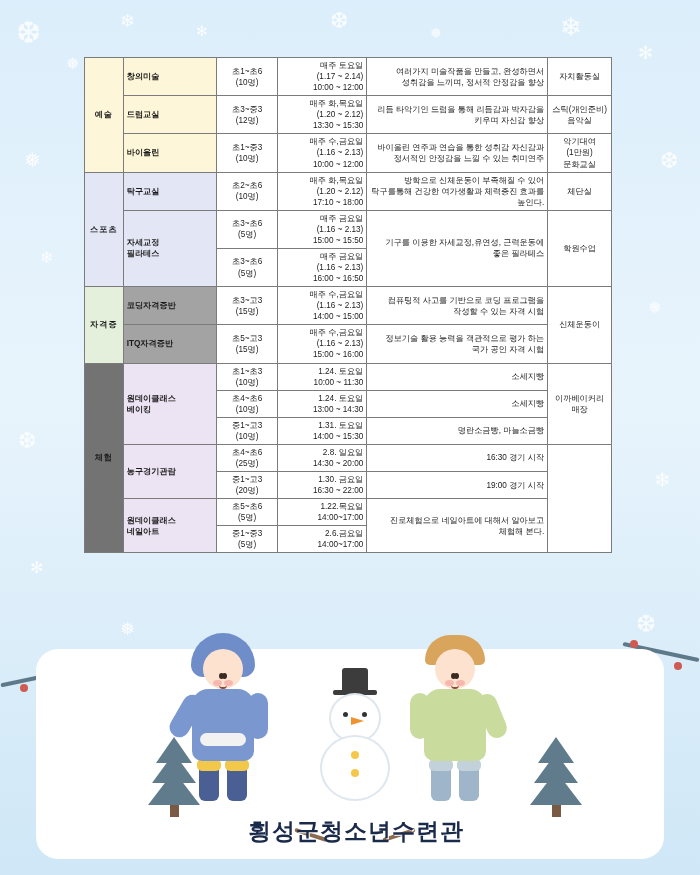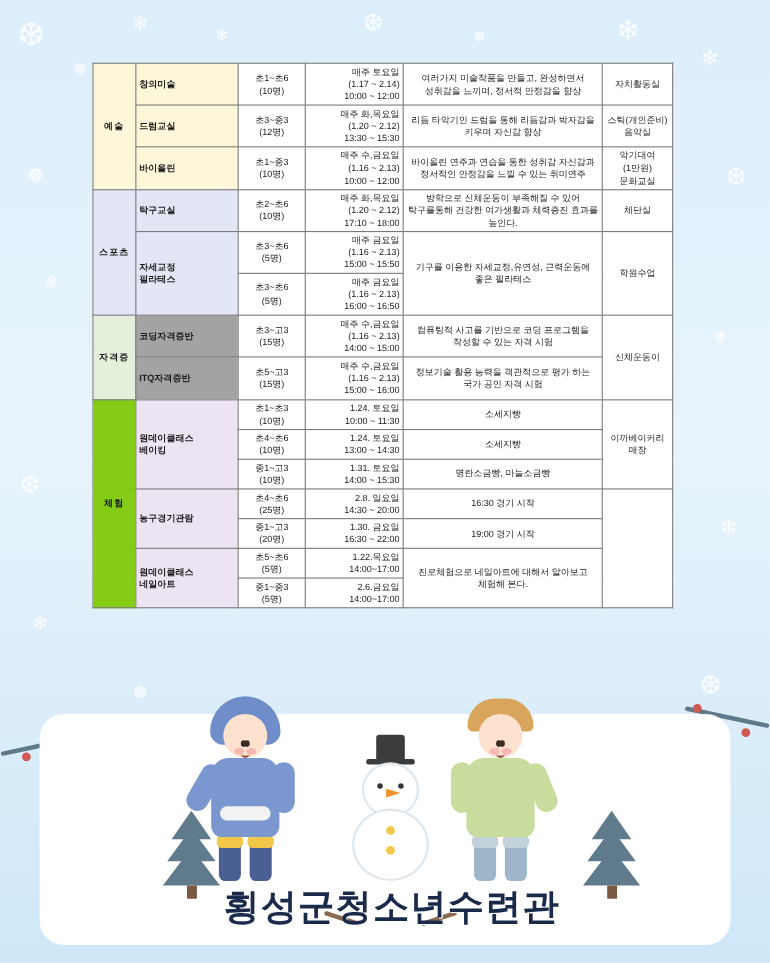--- a/index.html
+++ b/index.html
@@ -70,34 +70,34 @@
     text-align: center;
     font-size: 8.5px;
   }
   td.period {
     width: 78px;
     text-align: right;
     font-size: 8.5px;
   }
   td.desc {
     width: 166px;
-    text-align: center;
+    text-align: right;
     font-size: 8.2px;
     padding-left: 4px;
   }
   td.place {
     width: 54px;
     text-align: center;
     font-size: 8.5px;
   }
   
   .tint-art    { background: #fdf6d8; }
   .tint-sport  { background: #e3e6f5; }
   .tint-cert   { background: #e4f0dc; }
-  .tint-exp    { background: #84cc16; }
+  .tint-exp    { background: #737373; }
   .tint-art-c    { background: #fdf6d8; }
   .tint-sport-c  { background: #e3e6f5; }
   .tint-cert-c   { background: #a3a3a3; }
   .tint-exp-c    { background: #ece3f3; }
   .ws { white-space: pre-line; }
 
   
   .illus {
     position: absolute;
     left: 0;
@@ -112,21 +112,21 @@
     bottom: 16px;
     height: 210px;
     background: #ffffff;
     border-radius: 22px;
   }
   .title-banner {
     position: absolute;
     left: 12px; right: 0;
     bottom: 28px;
     text-align: center;
-    font-size: 33px;
+    font-size: 23px;
     font-weight: bold;
     color: #1a2a4a;
     letter-spacing: 1px;
     -webkit-text-stroke: 0px;
     text-shadow: 1px 1px 0 #ffffff;
   }
 
   
   .tree { position: absolute; bottom: 58px; }
   .tree .t1, .tree .t2, .tree .t3 {

